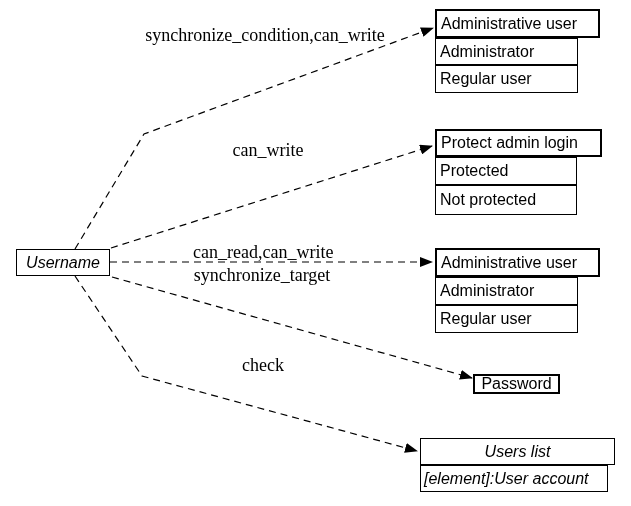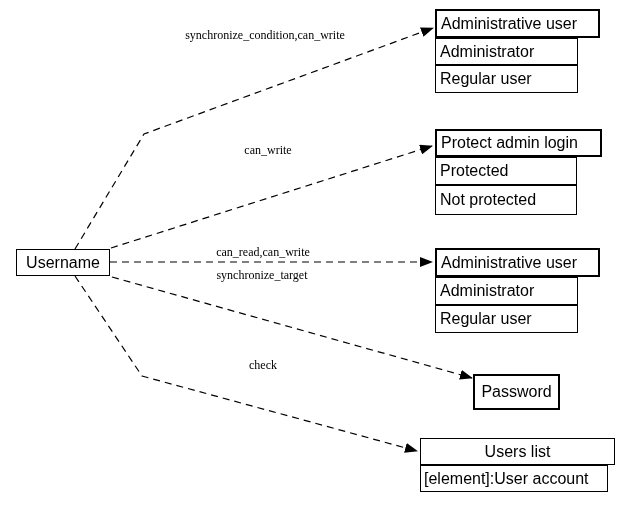--- a/index.html
+++ b/index.html
@@ -5,26 +5,26 @@
   html,body{margin:0;padding:0;}
   body{background:#fff;font-family:"Liberation Sans",sans-serif;}
   .canvas{position:relative;width:631px;height:506px;background:var(--bg,#fff);overflow:hidden;}
   .edges{position:absolute;left:0;top:0;width:631px;height:506px;}
   .box{
     position:absolute;box-sizing:border-box;background:var(--bg,#fff);
     border:1.2px solid var(--line,#000);color:var(--text,#000);
     display:flex;align-items:center;font-size:16px;line-height:1;white-space:nowrap;
   }
   .hdr{border-width:2px;}
-  .thin{border-width:1.5px;}
+  .thin{border-width:1.5px;font-style:italic;}
   .pad{padding-left:4px;text-align:right;}
   .ctr{justify-content:center;}
   .elabel{
     position:absolute;color:var(--text,#000);text-align:center;
-    font-family:"Liberation Serif",serif;font-size:12px;line-height:20px;white-space:nowrap;
+    font-family:"Liberation Serif",serif;font-size:18px;line-height:20px;white-space:nowrap;
   }
 </style>
 </head>
 <body>
 
 <div class="canvas">
 
   <svg class="edges" viewBox="0 0 631 506">
     <defs>
       <marker id="arrow" markerUnits="userSpaceOnUse" markerWidth="14" markerHeight="10" refX="12" refY="5" orient="auto">
@@ -45,21 +45,21 @@
   <div class="box pad" style="left:435px;top:65px;width:143px;height:28px;">Regular user</div>
 
   <div class="box hdr pad" style="left:435px;top:129px;width:167px;height:28px;">Protect admin login</div>
   <div class="box pad" style="left:435px;top:157px;width:142px;height:28px;">Protected</div>
   <div class="box pad" style="left:435px;top:185px;width:142px;height:30px;">Not protected</div>
 
   <div class="box hdr pad" style="left:435px;top:248px;width:165px;height:29px;">Administrative user</div>
   <div class="box pad" style="left:435px;top:277px;width:143px;height:28px;">Administrator</div>
   <div class="box pad" style="left:435px;top:305px;width:143px;height:28px;">Regular user</div>
 
-  <div class="box hdr ctr" style="left:473px;top:374px;width:87px;height:36px;">Password</div>
+  <div class="box hdr ctr" style="left:473px;top:374px;width:87px;height:20px;">Password</div>
 
   <div class="box thin" style="left:420px;top:465px;width:188px;height:27px;padding-left:3px;">[element]:User account</div>
   <div class="box thin ctr" style="left:420px;top:438px;width:195px;height:27px;">Users list</div>
 
   <div class="elabel" style="left:130px;top:25px;width:270px;">synchronize_condition,can_write</div>
   <div class="elabel" style="left:208px;top:140px;width:120px;">can_write</div>
   <div class="elabel" style="left:192px;top:265px;width:140px;">synchronize_target</div>
   <div class="elabel" style="left:193px;top:242px;width:140px;">can_read,can_write</div>
   <div class="elabel" style="left:213px;top:355px;width:100px;">check</div>
 

